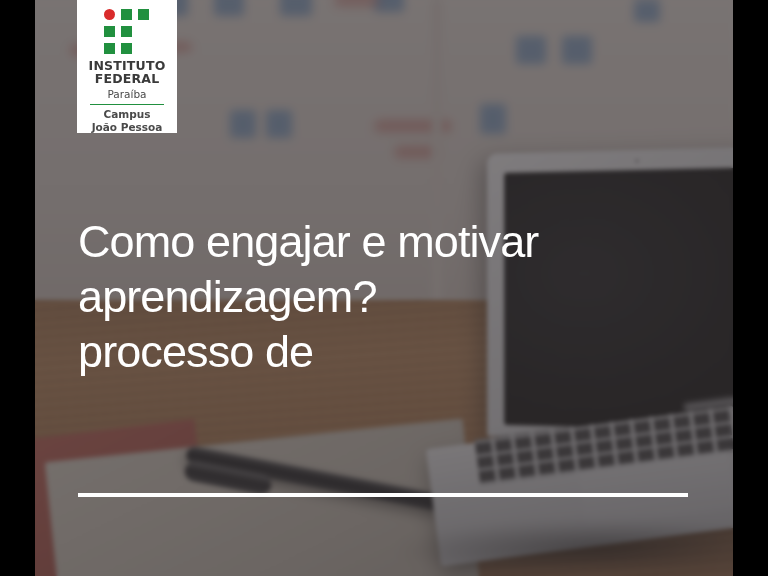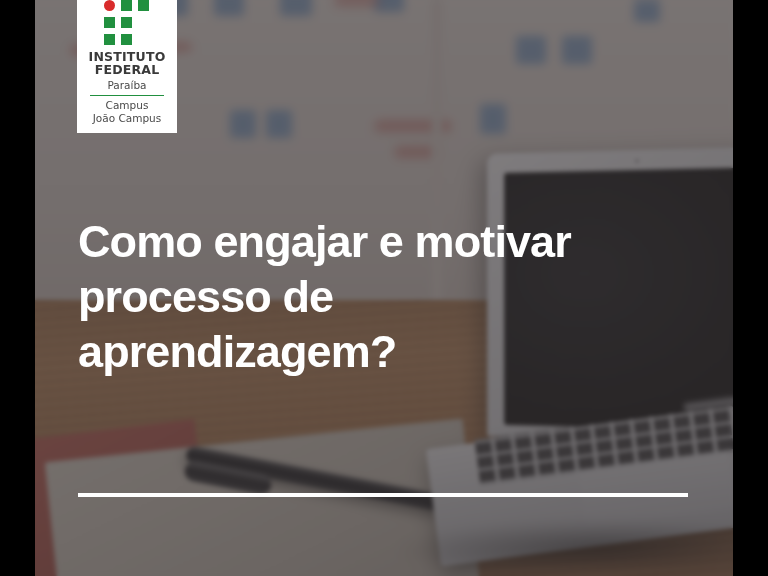--- a/index.html
+++ b/index.html
@@ -262,20 +262,21 @@
 
   
   .logo-box {
     position: absolute;
     left: 77px;
     top: 0;
     width: 100px;
     height: 133px;
     background: #ffffff;
     box-sizing: border-box;
+    padding-top: 9px;
     text-align: center;
   }
   .logo-mark {
     width: 46px;
     height: 46px;
     margin: 0 auto 5px auto;
     position: relative;
   }
   .logo-mark span {
     position: absolute;
@@ -306,39 +307,40 @@
     width: 74px;
     height: 1px;
     background: #21903f;
     margin: 1px auto 3px auto;
   }
   .logo-campus {
     font-family: "DejaVu Sans", sans-serif;
     font-size: 10.5px;
     line-height: 12.5px;
     color: #4a4a4a;
+    font-weight: bold;
   }
 
   
   .kicker {
     position: absolute;
     left: 78px;
     top: 167px;
     font-size: 30px;
     font-weight: bold;
     color: #ffffff;
     letter-spacing: -0.2px;
     white-space: nowrap;
   }
   .headline {
     position: absolute;
     left: 78px;
     top: 214px;
     font-size: 45px;
-    font-weight: bold;
+    font-weight: normal;
     color: #ffffff;
     line-height: 55px;
     letter-spacing: -0.9px;
   }
   .rule {
     position: absolute;
     left: 78px;
     top: 493px;
     width: 610px;
     height: 4px;
@@ -418,25 +420,25 @@
       <span style="left:0px;  top:17px;"></span>
       <span style="left:17px; top:17px;"></span>
       <span style="left:0px;  top:34px;"></span>
       <span style="left:17px; top:34px;"></span>
     </div>
     <div class="logo-name">INSTITUTO</div>
     <div class="logo-name">FEDERAL</div>
     <div class="logo-state">Paraíba</div>
     <div class="logo-rule"></div>
     <div class="logo-campus">Campus</div>
-    <div class="logo-campus">João Campus</div>
+    <div class="logo-campus">João Pessoa</div>
   </div>
 
 
   <div class="headline">
     <div>Como engajar e motivar</div>
+    <div>aprendizagem?</div>
     <div>processo de</div>
-    <div>aprendizagem?</div>
   </div>
 
   <div class="rule"></div>
 
 </div>
 
 </body></html>

